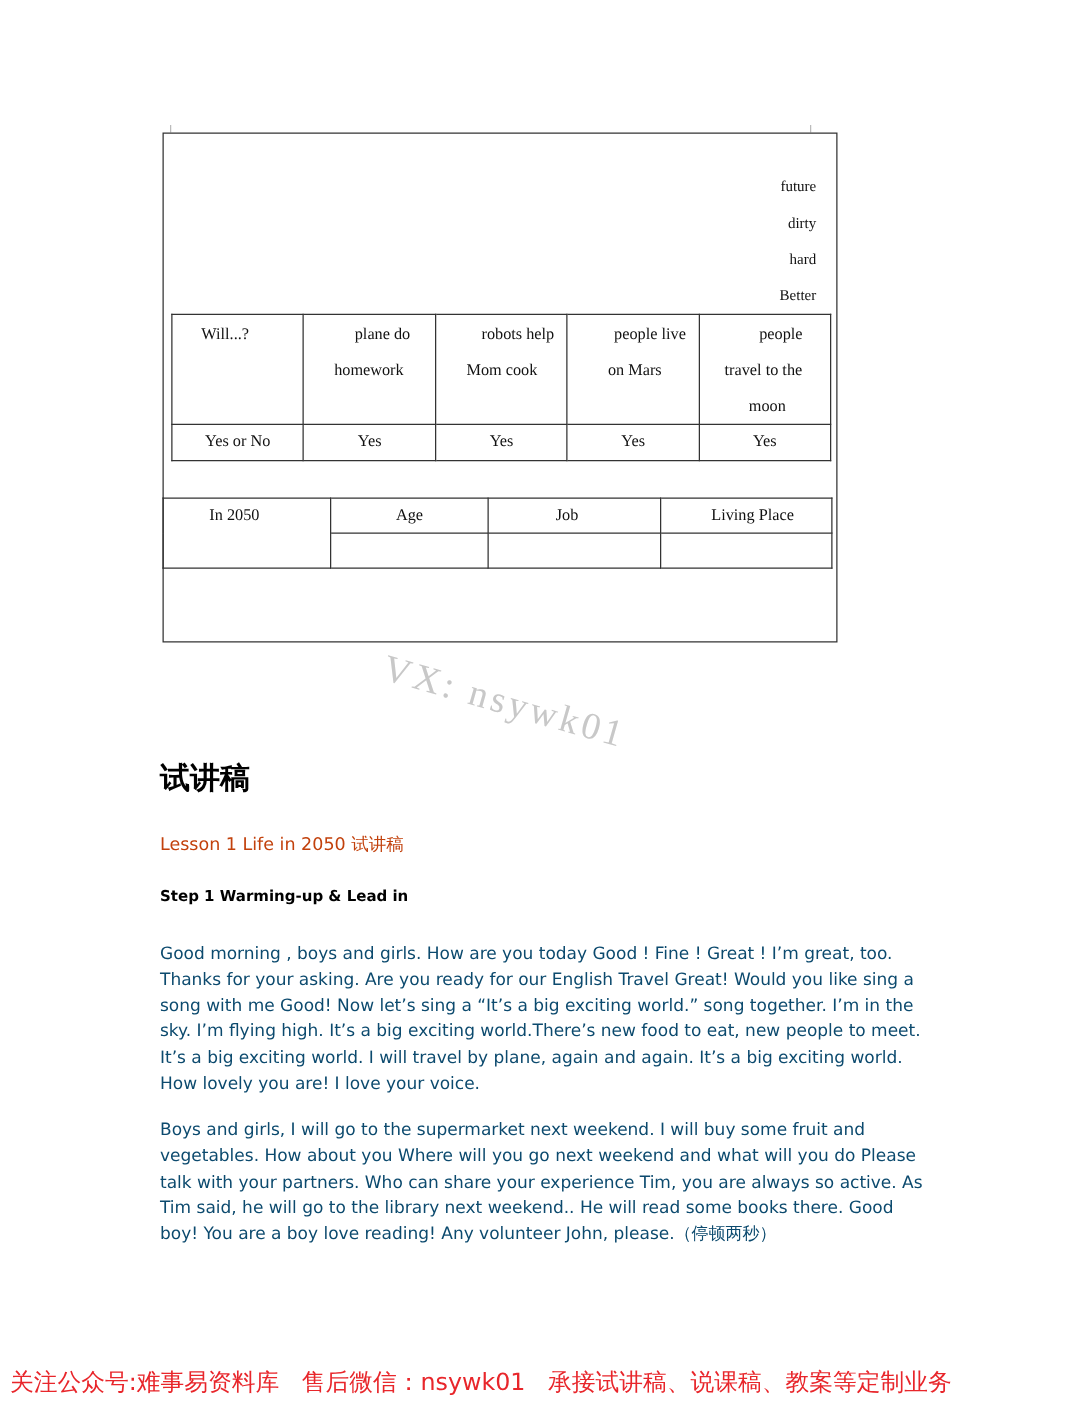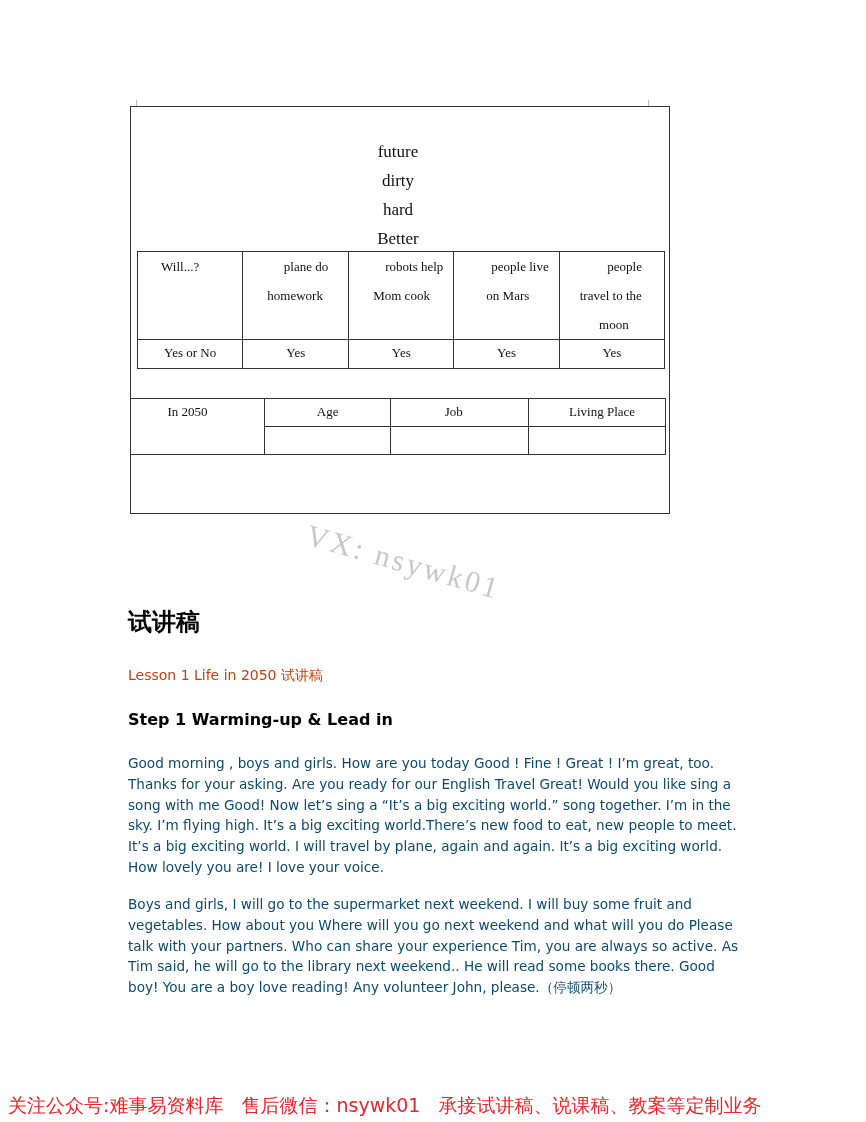--- a/index.html
+++ b/index.html
@@ -19,22 +19,22 @@
       width: 540px; height: 408px;
       border: 1px solid #333;
       box-sizing: border-box;
     }
     .tick { position: absolute; top: 100px; width: 1px; height: 6px; background: #bbb; }
     .board-title {
       position: absolute; left: 0; right: 0; top: 7px;
       text-align: center; font-weight: bold; font-size: 13px;
     }
     .board-word {
-      position: absolute; left: 0; right: 4px;
-      text-align: center; font-size: 17px;
+      position: absolute; left: 0; right: 16px;
+      text-align: right; font-size: 12px;
     }
 
     table.grid {
       position: absolute;
       border-collapse: collapse;
       font-family: "Liberation Serif", "DejaVu Serif", serif;
       font-size: 13px;
       border-radius: 22px;
     }
     table.grid td {
@@ -67,21 +67,21 @@
       font-weight: bold; font-size: 24px; color: #000;
     }
     .subtitle {
       position: absolute; left: 128px; top: 667px;
       font-family: "DejaVu Sans", sans-serif;
       font-size: 14px; color: #c2410c;
     }
     .step {
       position: absolute; left: 128px; top: 710px;
       font-family: "DejaVu Sans", sans-serif;
-      font-weight: bold; font-size: 16px; color: #000;
+      font-weight: bold; font-size: 12px; color: #000;
     }
     .para {
       position: absolute; left: 128px; width: 620px;
       font-family: "DejaVu Sans", sans-serif;
       font-size: 13.6px; line-height: 20.8px; color: #0c4a6e;
     }
     .p1 { top: 753px; }
     .p2 { top: 894px; }
 
     .footer-bar {

